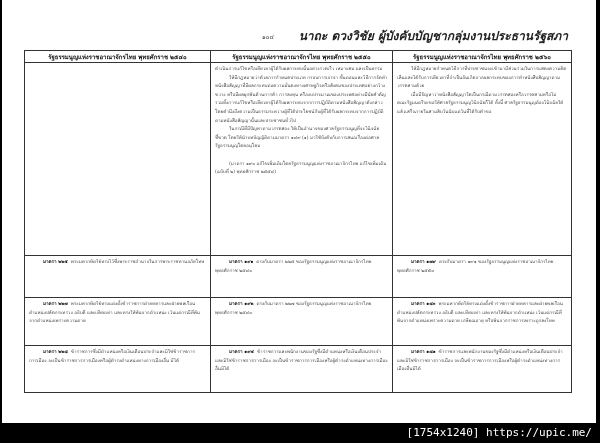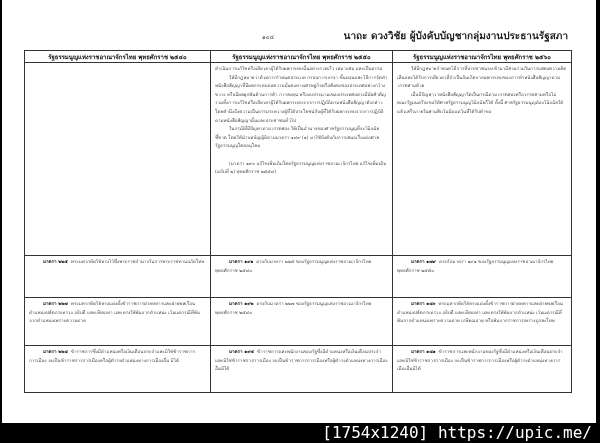--- a/index.html
+++ b/index.html
@@ -6,22 +6,22 @@
     html, body { width: 600px; height: 443px; overflow: hidden; background: #000; }
     body { position: relative; font-family: "DejaVu Sans", "Liberation Sans", sans-serif; color: #222; }
     .page {
       position: absolute; left: 2px; top: 0; width: 594px; height: 423px;
       background: #fff;
     }
     .page-number {
       position: absolute; left: 260px; top: 32px; font-size: 6px; color: #555;
     }
     .editor {
-      position: absolute; right: 28px; top: 31px; font-size: 10px; font-weight: bold; color: #222;
-      text-align: left; line-height: 10px;
+      position: absolute; right: 28px; top: 31px; font-size: 12px; font-weight: bold; color: #222;
+      text-align: left; line-height: 10px; font-style: italic;
     }
     table.compare {
       position: absolute; left: 22px; top: 50px; width: 547px;
       border-collapse: collapse; table-layout: fixed;
     }
     table.compare th, table.compare td {
       border: 1px solid #333; vertical-align: top;
     }
     table.compare th {
       font-size: 6px; font-weight: bold; height: 12px; line-height: 11px;
@@ -37,21 +37,21 @@
     .sec { font-weight: bold; color: #111; }
     tr.r0 td { height: 193px; }
     tr.r1 td { height: 42px; }
     tr.r2 td { height: 48px; }
     tr.r3 td { height: 47px; }
     .footer {
       position: absolute; left: 0; top: 423px; width: 600px; height: 20px; background: #000;
     }
     .watermark {
       position: absolute; right: 8px; top: 2px; color: #fff;
-      font-family: "DejaVu Sans Mono", "Liberation Mono", monospace; font-size: 16px; line-height: 16px;
+      font-family: "DejaVu Sans Mono", "Liberation Mono", monospace; font-size: 11px; line-height: 16px;
     }
   </style>
 </head>
 <body>
 
 <div class="page">
   <div class="page-number">๑๐๔</div>
   <div class="editor">
     <div>นาถะ  ดวงวิชัย ผู้บังคับบัญชากลุ่มงานประธานรัฐสภา</div>
   </div>

